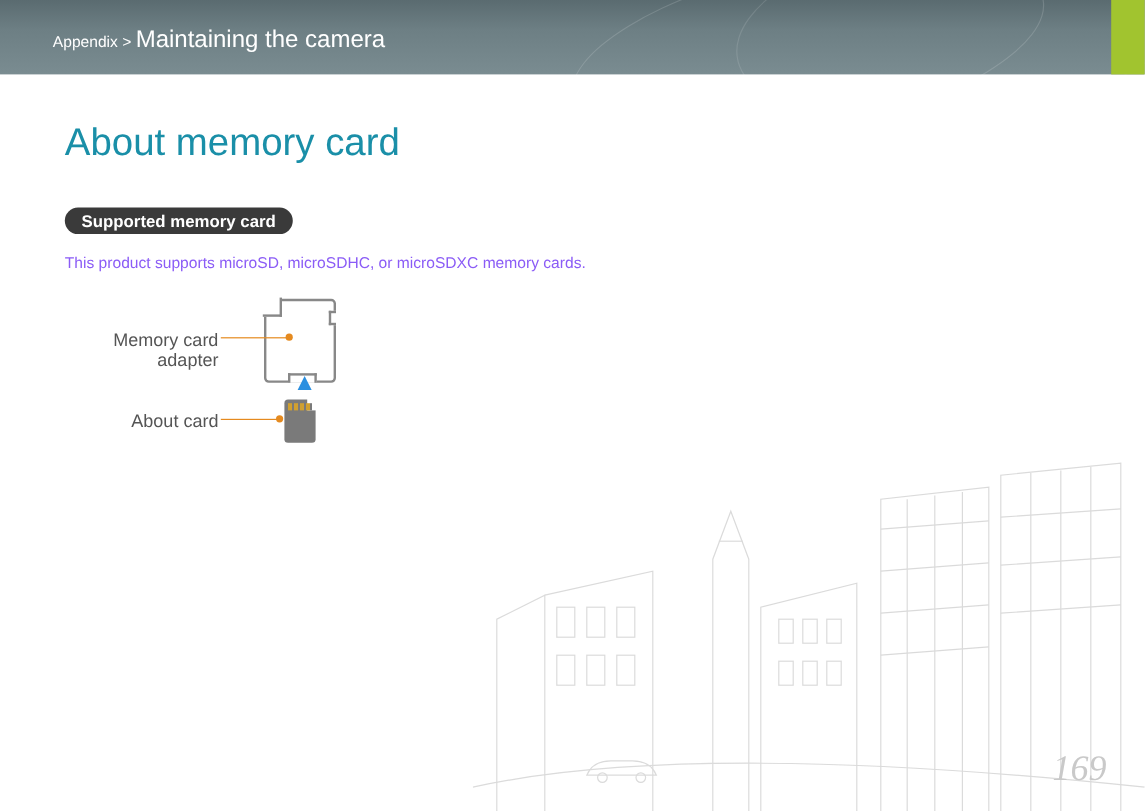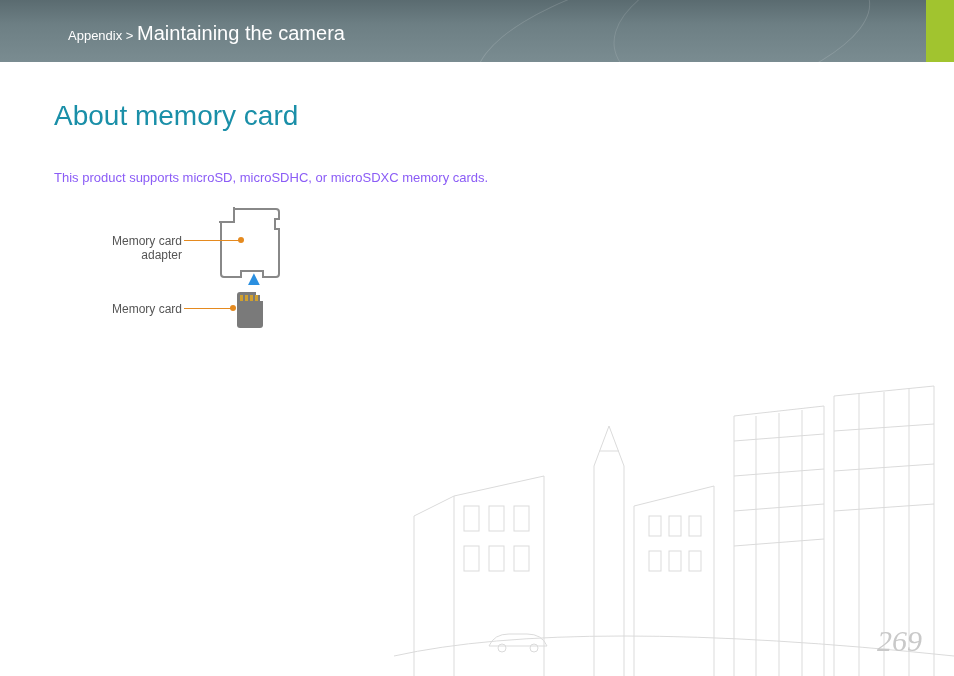--- a/index.html
+++ b/index.html
@@ -36,38 +36,38 @@
     transform: rotate(-8deg);
   }
   .side-tab {
     position: absolute;
     top: 0; right: 0;
     width: 28px; height: 62px;
     background: #a1c42f;
   }
   .breadcrumb {
     position: absolute;
-    top: 22px; left: 68px;
+    top: 22px; left: 44px;
     color: #fff;
     font-size: 13px;
     font-weight: 300;
     z-index: 2;
   }
   .breadcrumb .section {
     font-size: 20px;
     font-weight: 300;
   }
   .content {
     position: absolute;
     top: 100px; left: 54px;
     width: 440px;
   }
   .page-title {
     color: #1a8fa8;
-    font-size: 28px;
+    font-size: 32px;
     font-weight: 300;
     margin-bottom: 36px;
   }
   .subheading {
     display: inline-block;
     background: #3a3a3a;
     color: #fff;
     font-size: 14px;
     font-weight: 600;
     padding: 3px 14px;
@@ -143,21 +143,21 @@
   }
   .microsd::after {
     content: "";
     position: absolute;
     left: 3px; top: 3px;
     width: 20px; height: 6px;
     background: repeating-linear-gradient(90deg, #d0a030 0 3px, #7a7a7a 3px 5px);
   }
   .lbl {
     position: absolute;
-    font-size: 12px;
+    font-size: 15px;
     color: #555;
     text-align: right;
   }
   .lbl1 { left: 0; top: 28px; width: 110px; }
   .lbl2 { left: 0; top: 96px; width: 110px; }
   .lead {
     position: absolute;
     height: 1px;
     background: #e58a1f;
   }
@@ -198,36 +198,37 @@
 <div class="side-tab"></div>
 
 <div class="breadcrumb">
   <span>Appendix &gt;</span>
   <span class="section">Maintaining the camera</span>
 </div>
 
 <div class="content">
   <h1 class="page-title">About memory card</h1>
 
+  <div class="subheading">Supported memory card</div>
 
   <p class="body-text">This product supports microSD, microSDHC, or microSDXC memory cards.</p>
 
   <div class="diagram">
     <div class="adapter">
       <div class="adapter-notch"></div>
       <div class="adapter-slot"></div>
     </div>
     <div class="arrow-up">▲</div>
     <div class="microsd"></div>
 
     <div class="lbl lbl1">Memory card adapter</div>
     <div class="lead lead1"></div>
     <div class="dot dot1"></div>
 
-    <div class="lbl lbl2">Memory card</div>
+    <div class="lbl lbl2">About card</div>
     <div class="lead lead2"></div>
     <div class="dot dot2"></div>
   </div>
 
 </div>
 
 <div class="illus">
   <svg viewBox="0 0 560 320" fill="none" stroke="#bdbdbd" stroke-width="1">
 
     <path d="M20 320 L20 160 L60 140 L60 320"></path>
@@ -267,13 +268,13 @@
     <line x1="515" y1="33" x2="515" y2="320"></line>
 
     <path d="M95 290 q5 -12 20 -12 h18 q15 0 20 12 h-58 z"></path>
     <circle cx="108" cy="292" r="4"></circle>
       <circle cx="140" cy="292" r="4"></circle>
 
     <path d="M0 300 Q 180 260 560 300"></path>
   </svg>
 </div>
 
-<div class="pagenum">269</div>
+<div class="pagenum">169</div>
 
 </body></html>

